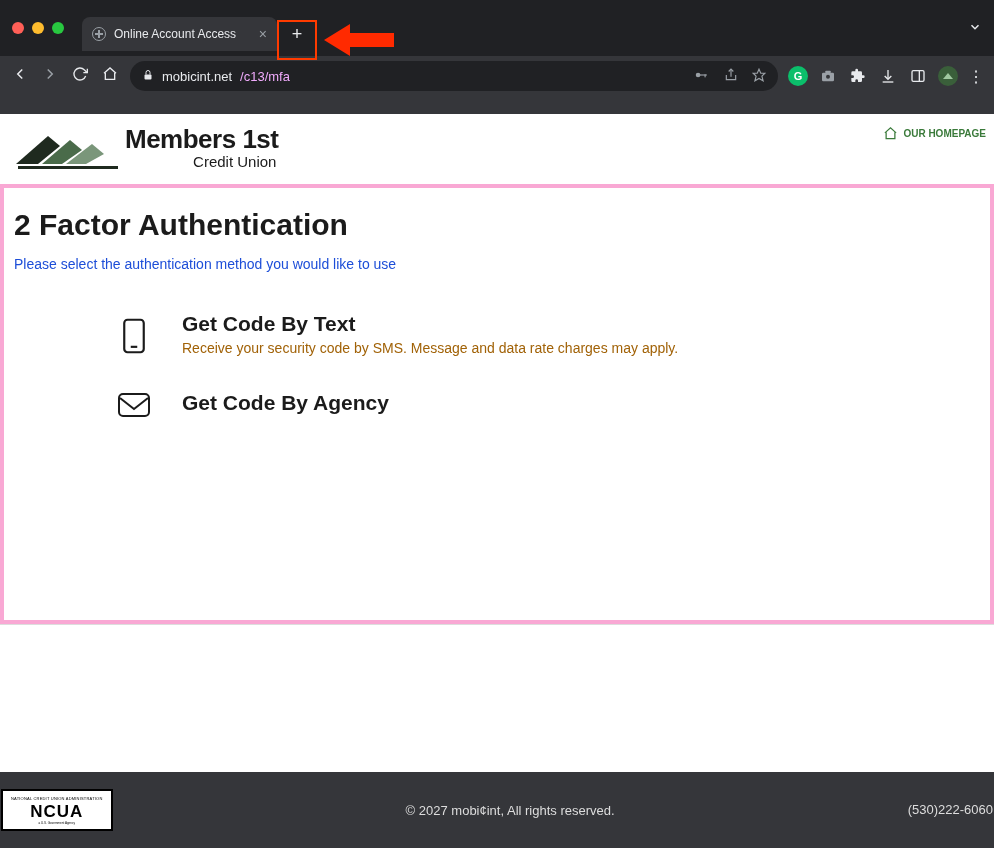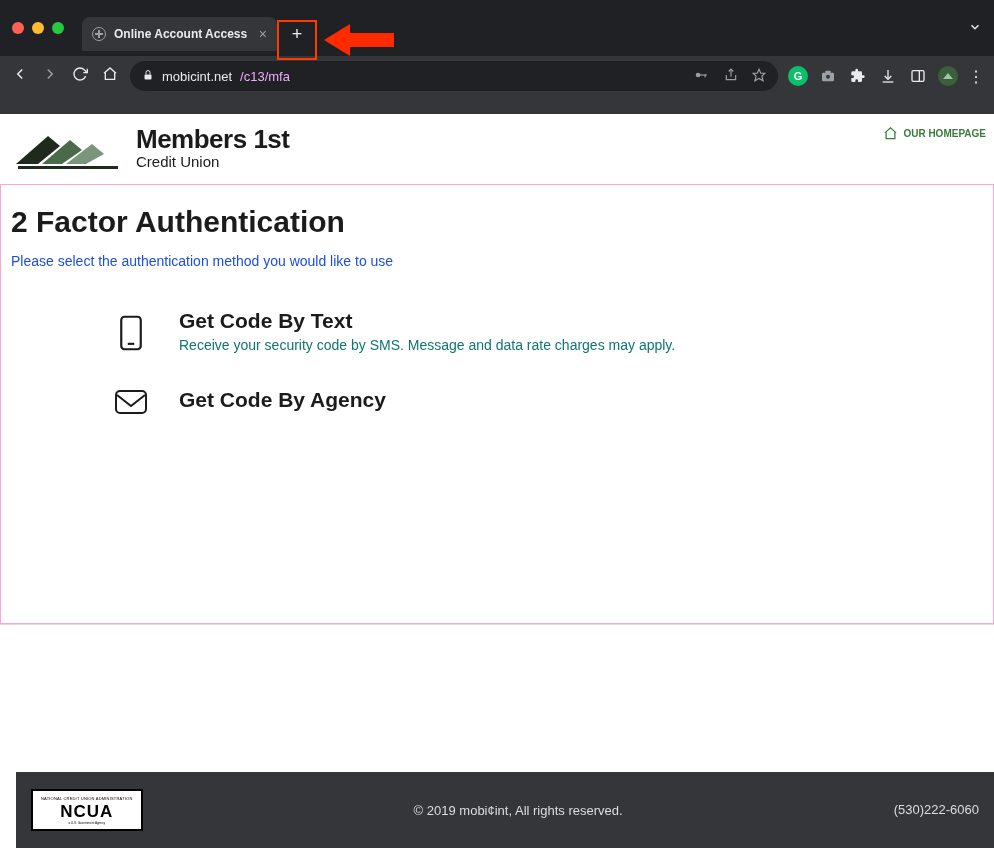--- a/index.html
+++ b/index.html
@@ -43,21 +43,21 @@
   .tab .favicon {
     width:14px; height:14px; border:1.5px solid #9aa0a6; border-radius:50%;
     position:relative; flex:0 0 auto;
   }
   .tab .favicon::before{
     content:""; position:absolute; left:2px; right:2px; top:5px; height:1.5px; background:#9aa0a6;
   }
   .tab .favicon::after{
     content:""; position:absolute; top:2px; bottom:2px; left:5px; width:1.5px; background:#9aa0a6;
   }
-  .tab .title { flex:1; white-space:nowrap; overflow:hidden; text-overflow:ellipsis;font-weight:bold; }
+  .tab .title { flex:1; white-space:nowrap; overflow:hidden; text-overflow:ellipsis; }
   .tab .close-x { color:#9aa0a6; font-size:14px; line-height:1; cursor:pointer; }
 
   .newtab {
     width: 28px; height: 28px;
     margin-top:12px; margin-left:6px;
     display:flex; align-items:center; justify-content:center;
     color:#e8eaed; font-size:18px; cursor:pointer;
   }
   .newtab-highlight {
     position:absolute;
@@ -107,58 +107,58 @@
 
   
   .page {
     background:#fff;
     border-bottom:1px solid #ddd;
   }
   .header-row {
     display:flex; align-items:flex-start; justify-content:space-between;
     padding:8px 8px 6px 14px;
   }
-  .brand { display:flex; align-items:center; gap:12px; }
+  .brand { display:flex; align-items:center; gap:1px; }
   .brand svg { display:block; }
   .brand-text { line-height:1; }
   .brand-text .l1 { font-size:26px; font-weight:800; letter-spacing:-0.5px; color:#1b1b1b; }
-  .brand-text .l2 { font-size:15px; color:#1b1b1b; margin-top:2px; text-align:left; padding-right:2px;}
+  .brand-text .l2 { font-size:15px; color:#1b1b1b; margin-top:2px; text-align:right; padding-right:2px;}
   .homepage-link {
     color:#3a7a3a; font-size:10px; font-weight:600;
     display:flex; align-items:center; gap:5px; cursor:pointer;
     padding-top:4px;
   }
 
   .content-card {
-    border:1px solid #f9a8d4;
+    border:4px solid #f9a8d4;
     margin:6px 0 0 0;
     padding:20px 10px 84px 10px;
     background:#fff;
     min-height:440px;
   }
   .h1 { font-size:30px; font-weight:600; color:#1b1b1b; margin-bottom:14px; }
   .sub { font-size:14px; color:#1d4ed8; margin-bottom:34px; }
 
   .option {
     display:flex; gap:28px; align-items:center;
     padding:6px 0 26px 100px;
     cursor:pointer;
   }
   .option .icon-slot { width:40px; display:flex; justify-content:center; padding-top:4px;}
   .option .opt-title { font-size:21px; font-weight:700; color:#1b1b1b; }
-  .option .opt-desc { font-size:14px; color:#0f766e; margin-top:4px; }
+  .option .opt-desc { font-size:14px; color:#a16207; margin-top:4px; }
 
   
   .footer {
-    position:absolute; bottom:0; left:16px; right:0;
+    position:absolute; bottom:0; left:0; right:0;
     background:#35363a;
     color:#e8eaed;
     height:76px;
     display:flex; align-items:center; justify-content:space-between;
-    padding:0 15px;
+    padding:0 1px;
     font-size:13px;
   }
   .ncua {
     background:#fff; color:#000;
     border:2px solid #000;
     padding:6px 8px 4px 8px;
     text-align:center;
     line-height:1;
   }
   .ncua .tiny { font-size:4px; letter-spacing:0.2px; color:#000; margin-bottom:2px;}
@@ -339,17 +339,17 @@
     </div>
   </div>
 </div>
 
 <div class="footer">
   <div class="ncua">
     <div class="tiny">NATIONAL CREDIT UNION ADMINISTRATION</div>
     <div class="big">NCUA</div>
     <div class="tiny2">a U.S. Government Agency</div>
   </div>
-  <div class="mid">© 2019 mobi¢int, All rights reserved.</div>
+  <div class="mid">© 2027 mobi¢int, All rights reserved.</div>
   <div class="right">
     <div>(530)222-6060</div>
   </div>
 </div>
 
 </body></html>

